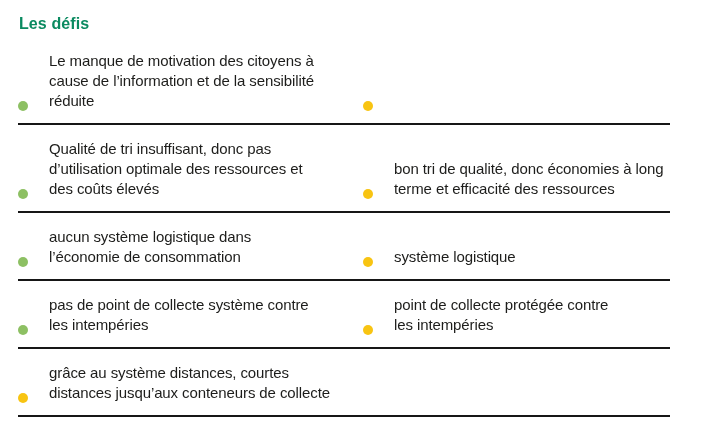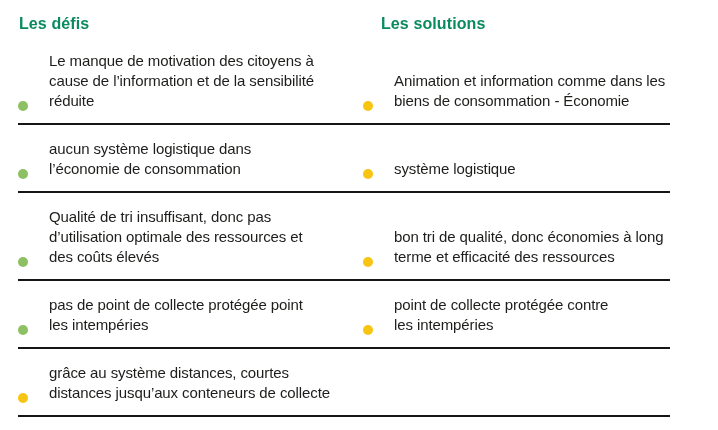--- a/index.html
+++ b/index.html
@@ -75,68 +75,65 @@
   }
 </style>
 </head>
 <body>
 
 <div class="page">
   <div class="content">
 
     <div class="headers">
       <div class="col-title head-left">Les défis</div>
-      <div class="col-title head-right">Les solutions</div>
     </div>
 
     <div class="rows">
   <div class="row">
     <div class="cell challenge">
       <span class="dot green"></span>
       <div class="txt">Le manque de motivation des citoyens à
 cause de l’information et de la sensibilité
 réduite</div>
     </div>
     <div class="cell solution">
       <span class="dot yellow"></span>
-      <div class="txt">Animation et information comme dans les
-biens de consommation - Économie</div>
-    </div>
-  </div>
-
-  <div class="row">
-    <div class="cell challenge">
-      <span class="dot green"></span>
-      <div class="txt">aucun système logistique dans
-l’économie de consommation</div>
-    </div>
-    <div class="cell solution">
-      <span class="dot yellow"></span>
-      <div class="txt">système logistique</div>
     </div>
   </div>
 
   <div class="row">
     <div class="cell challenge">
       <span class="dot green"></span>
       <div class="txt">Qualité de tri insuffisant, donc pas
 d’utilisation optimale des ressources et
 des coûts élevés</div>
     </div>
     <div class="cell solution">
       <span class="dot yellow"></span>
       <div class="txt">bon tri de qualité, donc économies à long
 terme et efficacité des ressources</div>
     </div>
   </div>
 
   <div class="row">
     <div class="cell challenge">
       <span class="dot green"></span>
-      <div class="txt">pas de point de collecte protégée point
+      <div class="txt">aucun système logistique dans
+l’économie de consommation</div>
+    </div>
+    <div class="cell solution">
+      <span class="dot yellow"></span>
+      <div class="txt">système logistique</div>
+    </div>
+  </div>
+
+  <div class="row">
+    <div class="cell challenge">
+      <span class="dot green"></span>
+      <div class="txt">pas de point de collecte système contre
 les intempéries</div>
     </div>
     <div class="cell solution">
       <span class="dot yellow"></span>
       <div class="txt">point de collecte protégée contre
 les intempéries</div>
     </div>
   </div>
 
   <div class="row">

